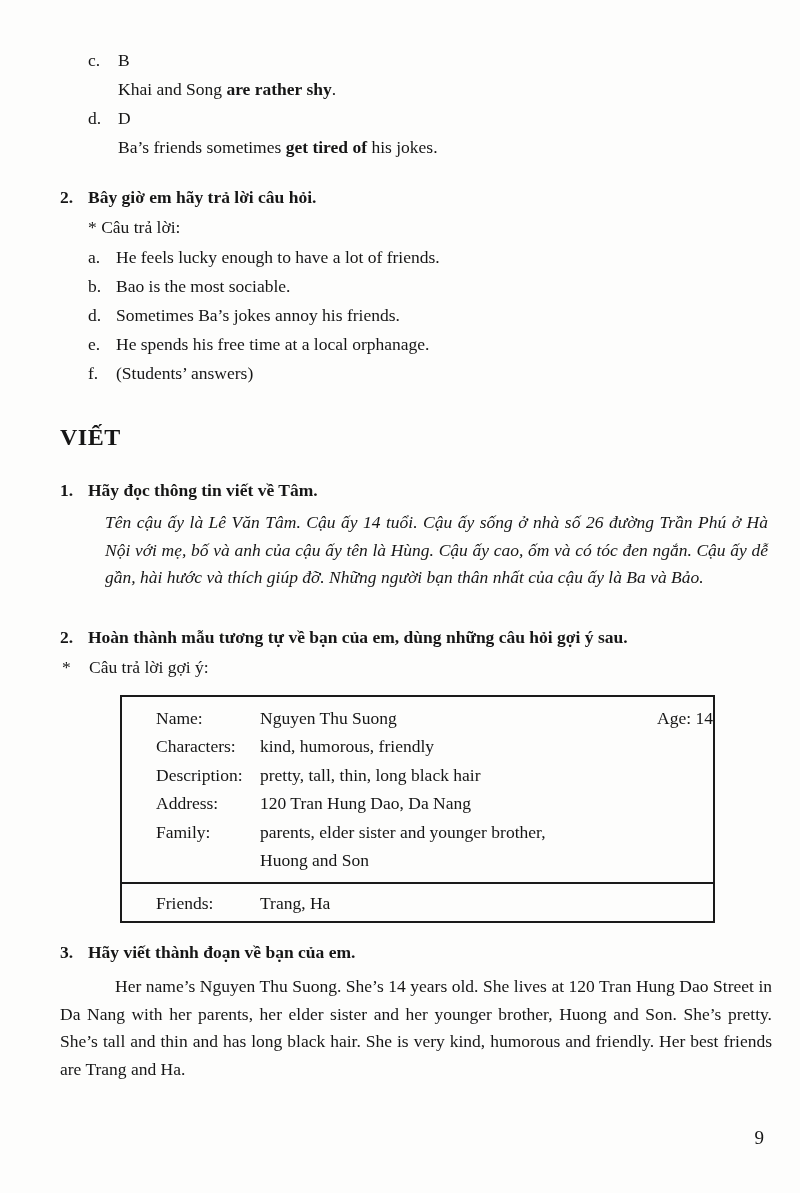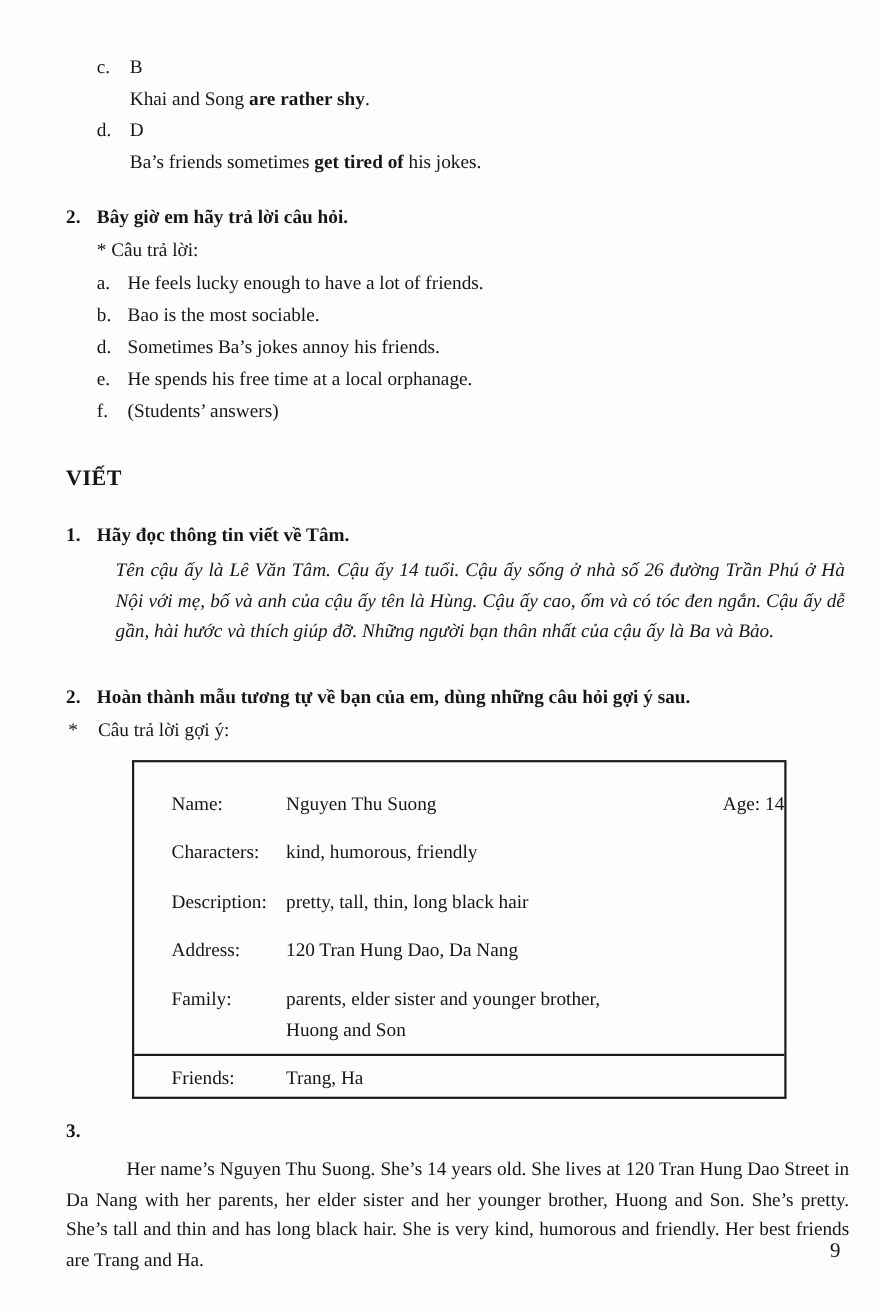--- a/index.html
+++ b/index.html
@@ -31,41 +31,41 @@
   .bullet-line2 { display: flex; margin-left: 62px; line-height: 29px; }
   .bullet-line2 .star { width: 27px; flex-shrink: 0; }
 
   .list { margin-top: 1px; }
   .list-item { display: flex; margin-left: 88px; line-height: 29px; }
   .list-item .lab { width: 28px; flex-shrink: 0; }
 
   .viet-heading {
     margin: 36px 0 24px 60px;
     font-weight: bold;
-    font-size: 20px;
+    font-size: 24px;
     letter-spacing: 0.5px;
   }
 
   .italic-para {
     margin: 3px 32px 16px 105px;
     font-style: italic;
     text-align: justify;
     line-height: 27.5px;
   }
 
   .spacer-sm { height: 14px; }
   .spacer-md { height: 20px; }
 
   
   .form-box {
     border: 2px solid #1a1a1a;
     margin: 13px 85px 0 120px;
     padding: 7px 0 4px 0;
   }
-  .form-row { display: flex; line-height: 28.5px; margin-top: 16px; }
+  .form-row { display: flex; line-height: 28.5px; }
   .form-label { width: 138px; padding-left: 34px; flex-shrink: 0; }
   .form-value { flex: 1; }
   .form-extra { margin-left: auto; white-space: nowrap; }
   .form-row.friends {
     border-top: 2px solid #1a1a1a;
     margin-top: 7px;
     padding-top: 5px;
   }
 
   .para {
@@ -181,18 +181,19 @@
     <div class="form-row friends">
       <span class="form-label">Friends:</span>
       <span class="form-value">Trang, Ha</span>
     </div>
   </div>
 
   <div class="spacer-sm"></div>
 
   <div class="task-heading">
     <span class="num">3.</span>
+    <span>Hãy viết thành đoạn về bạn của em.</span>
   </div>
   <div class="para">Her name’s Nguyen Thu Suong. She’s 14 years old. She lives at 120 Tran Hung Dao Street in Da Nang with her parents, her elder sister and her younger brother, Huong and Son. She’s pretty. She’s tall and thin and has long black hair. She is very kind, humorous and friendly. Her best friends are Trang and Ha.</div>
 
   <div class="page-number">9</div>
 
 </div>
 
 </body></html>

